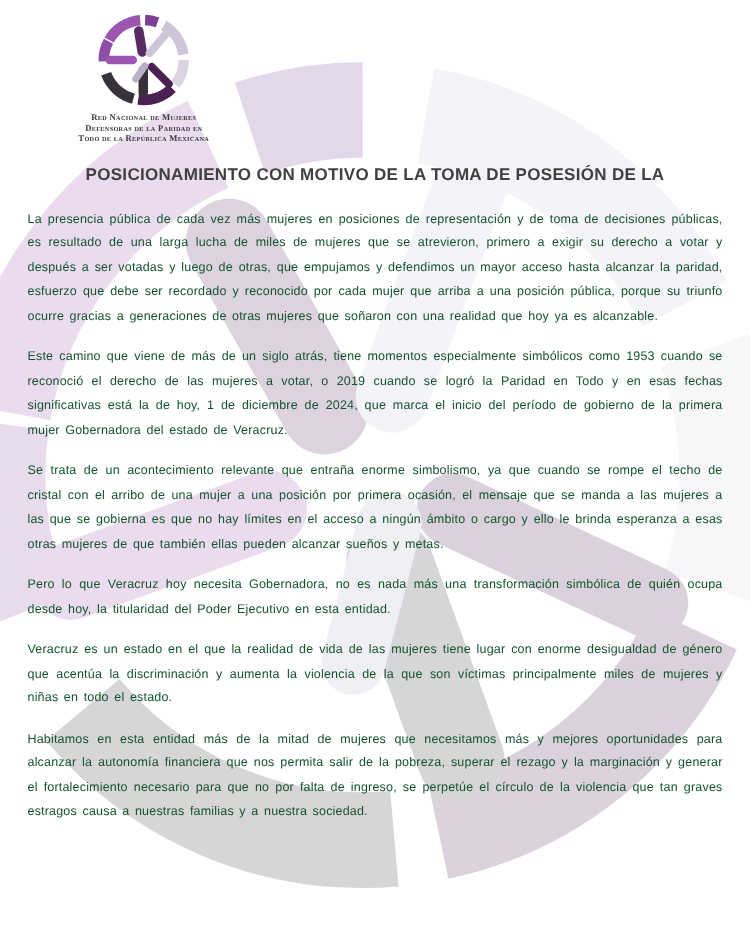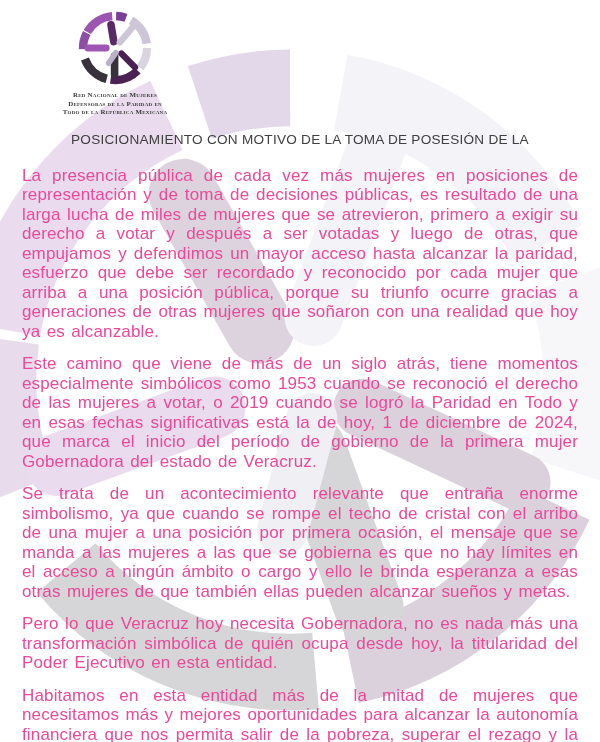--- a/index.html
+++ b/index.html
@@ -48,31 +48,31 @@
     font-weight:bold;
     font-size:6.9px;
     line-height:8.6px;
     letter-spacing:0.25px;
     color:#3a3a3a;
   }
   .doc-title {
     margin-top:12px;
     text-align:center;
     font-size:13.6px;
-    font-weight:normal;
+    font-weight:bold;
     color:#404040;
     line-height:22px;
     letter-spacing:0.25px;
   }
   .doc-body { margin-top:15px; }
   .doc-body p {
     margin:0 0 13px 0;
-    font-size:17px;
+    font-size:10px;
     line-height:19.5px;
-    color:#ec4899;
+    color:#14532d;
     text-align:justify;
     letter-spacing:0.15px;
     word-spacing:1.5px;
   }
 </style>
 </head>
 <body>
 
 <div class="page">
 
@@ -113,17 +113,18 @@
 
     <div class="doc-title">
       <div>POSICIONAMIENTO CON MOTIVO DE LA TOMA DE POSESIÓN DE LA</div>
     </div>
 
     <main class="doc-body">
       <p>La presencia pública de cada vez más mujeres en posiciones de representación y de toma de decisiones públicas, es resultado de una larga lucha de miles de mujeres que se atrevieron, primero a exigir su derecho a votar y después a ser votadas y luego de otras, que empujamos y defendimos un mayor acceso hasta alcanzar la paridad, esfuerzo que debe ser recordado y reconocido por cada mujer que arriba a una posición pública, porque su triunfo ocurre gracias a generaciones de otras mujeres que soñaron con una realidad que hoy ya es alcanzable.</p>
       <p>Este camino que viene de más de un siglo atrás, tiene momentos especialmente simbólicos como 1953 cuando se reconoció el derecho de las mujeres a votar, o 2019 cuando se logró la Paridad en Todo y en esas fechas significativas está la de hoy, 1 de diciembre de 2024, que marca el inicio del período de gobierno de la primera mujer Gobernadora del estado de Veracruz.</p>
       <p>Se trata de un acontecimiento relevante que entraña enorme simbolismo, ya que cuando se rompe el techo de cristal con el arribo de una mujer a una posición por primera ocasión, el mensaje que se manda a las mujeres a las que se gobierna es que no hay límites en el acceso a ningún ámbito o cargo y ello le brinda esperanza a esas otras mujeres de que también ellas pueden alcanzar sueños y metas.</p>
       <p>Pero lo que Veracruz hoy necesita Gobernadora, no es nada más una transformación simbólica de quién ocupa desde hoy, la titularidad del Poder Ejecutivo en esta entidad.</p>
+      <p>Veracruz es un estado en el que la realidad de vida de las mujeres tiene lugar con enorme desigualdad de género que acentúa la discriminación y aumenta la violencia de la que son víctimas principalmente miles de mujeres y niñas en todo el estado.</p>
       <p>Habitamos en esta entidad más de la mitad de mujeres que necesitamos más y mejores oportunidades para alcanzar la autonomía financiera que nos permita salir de la pobreza, superar el rezago y la marginación y generar el fortalecimiento necesario para que no por falta de ingreso, se perpetúe el círculo de la violencia que tan graves estragos causa a nuestras familias y a nuestra sociedad.</p>
     </main>
 
   </div>
 </div>
 
 </body></html>

